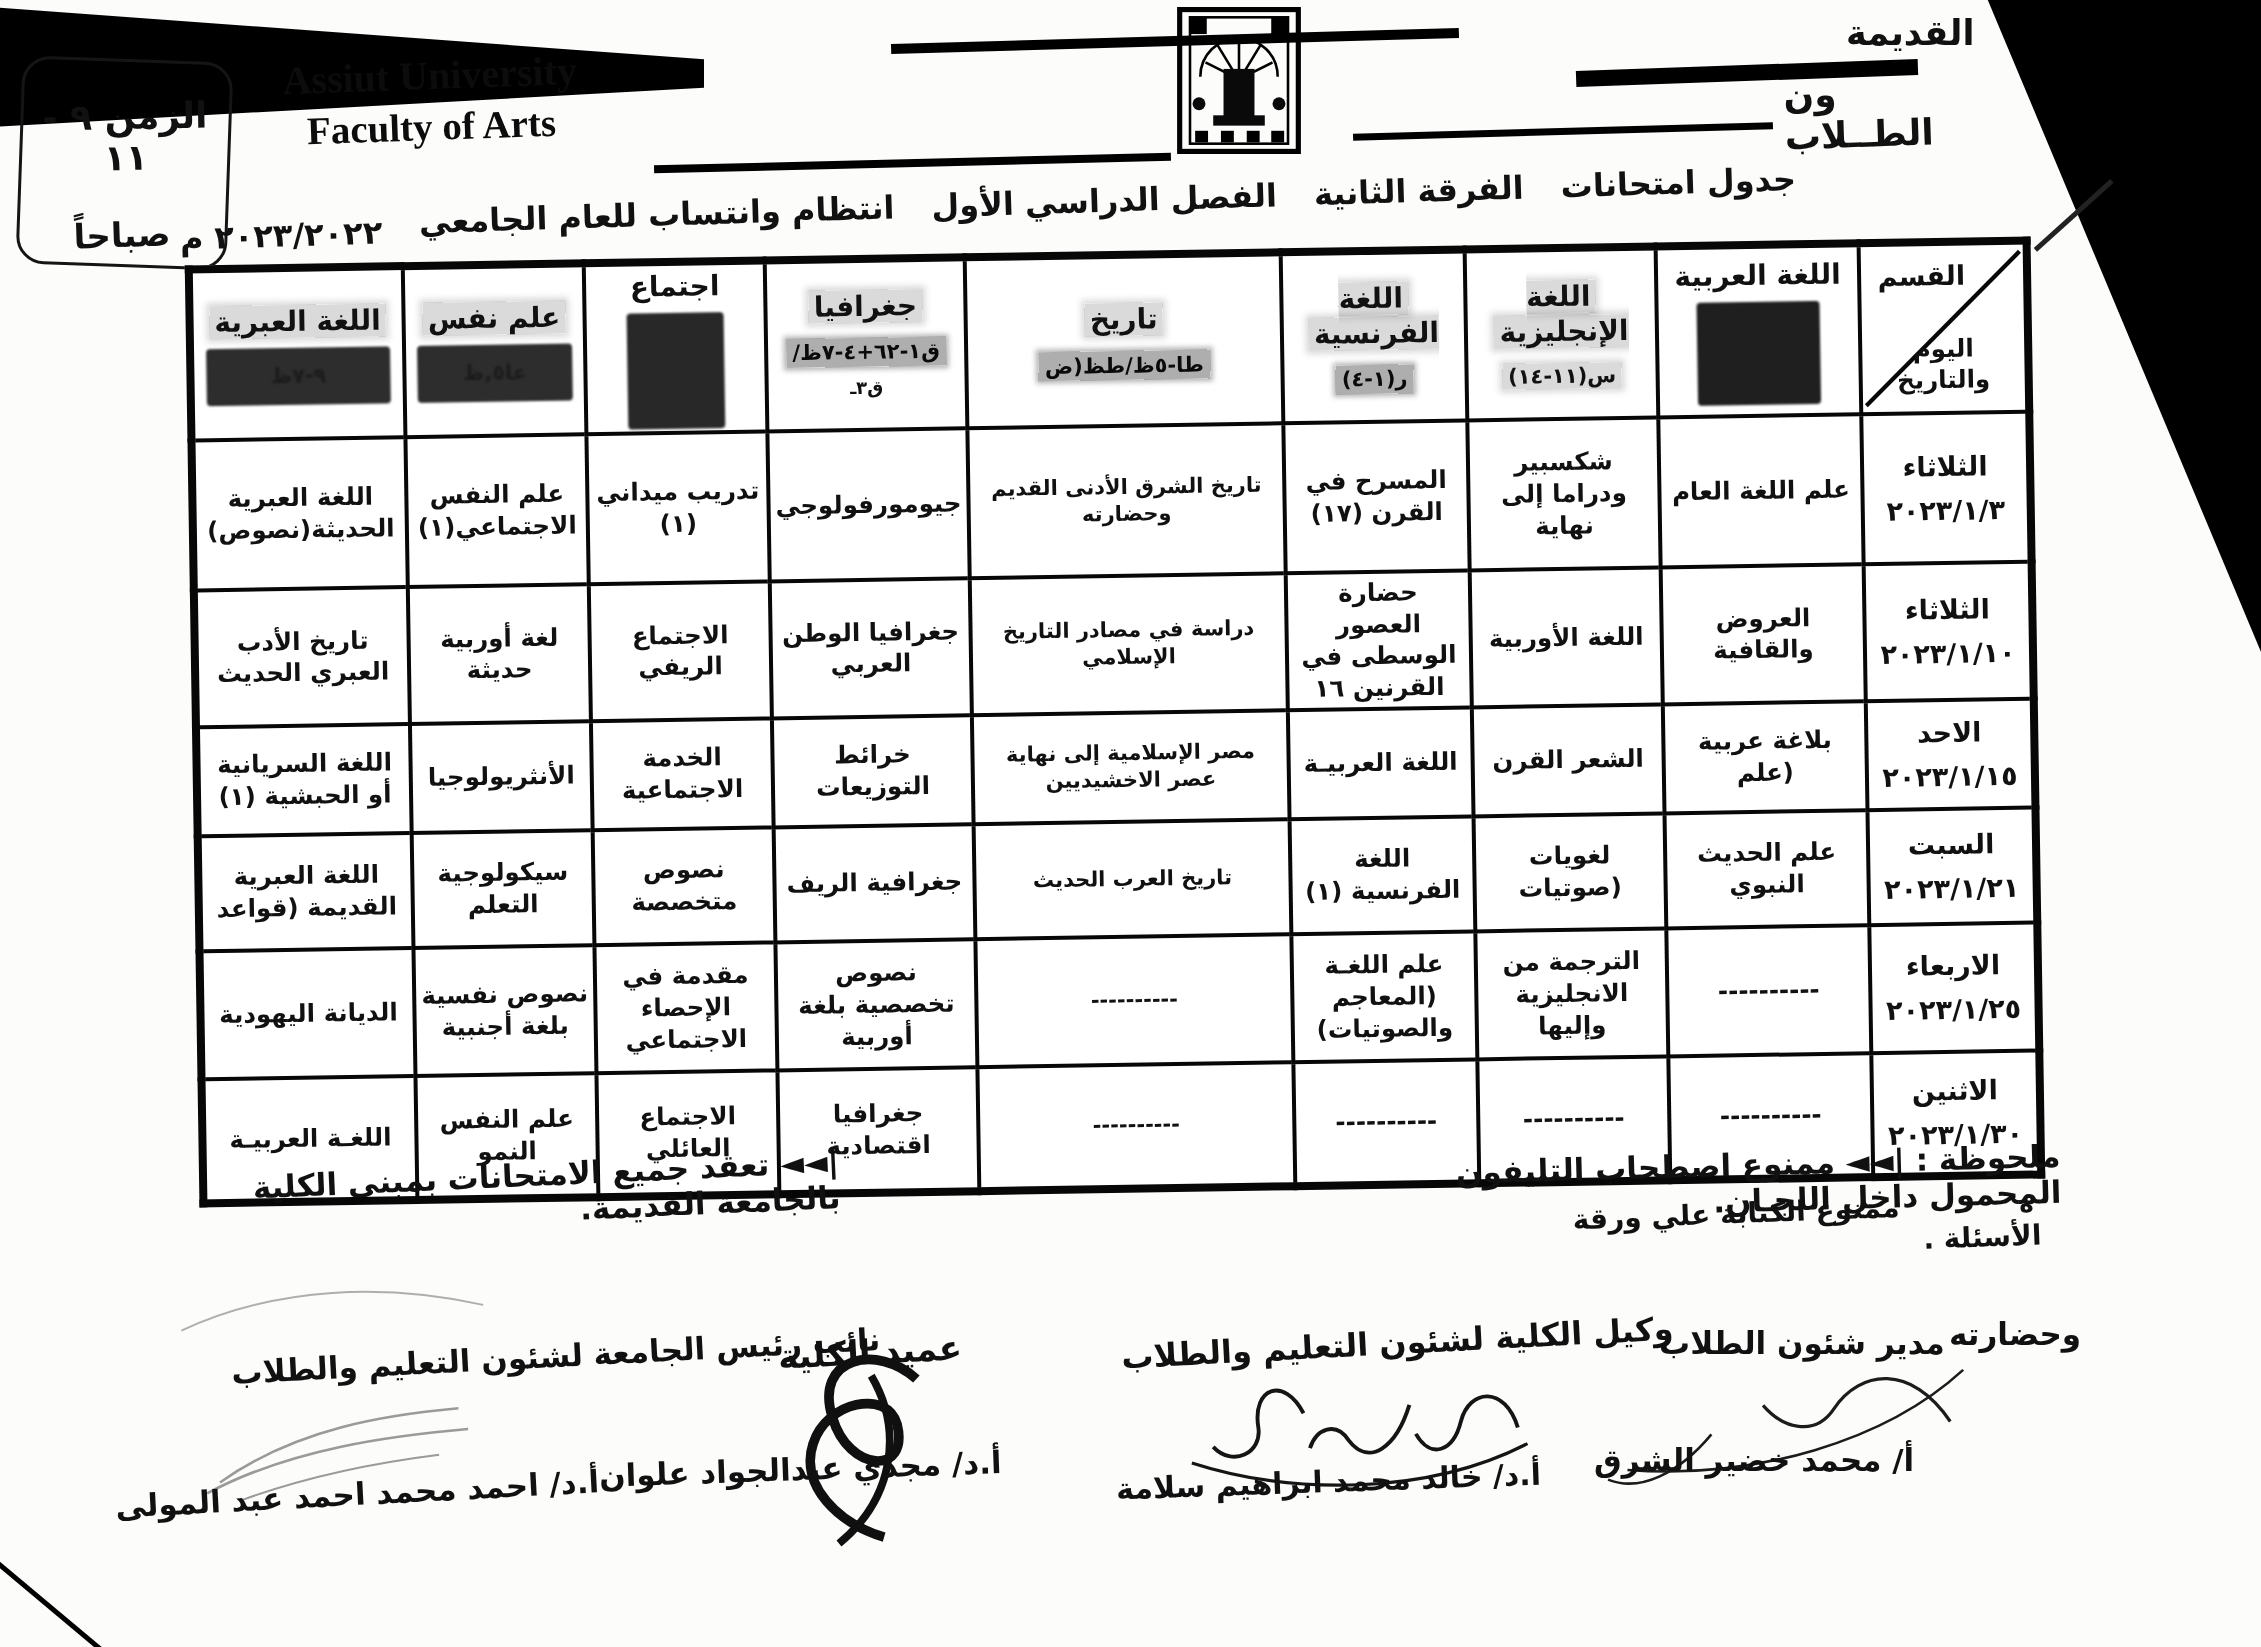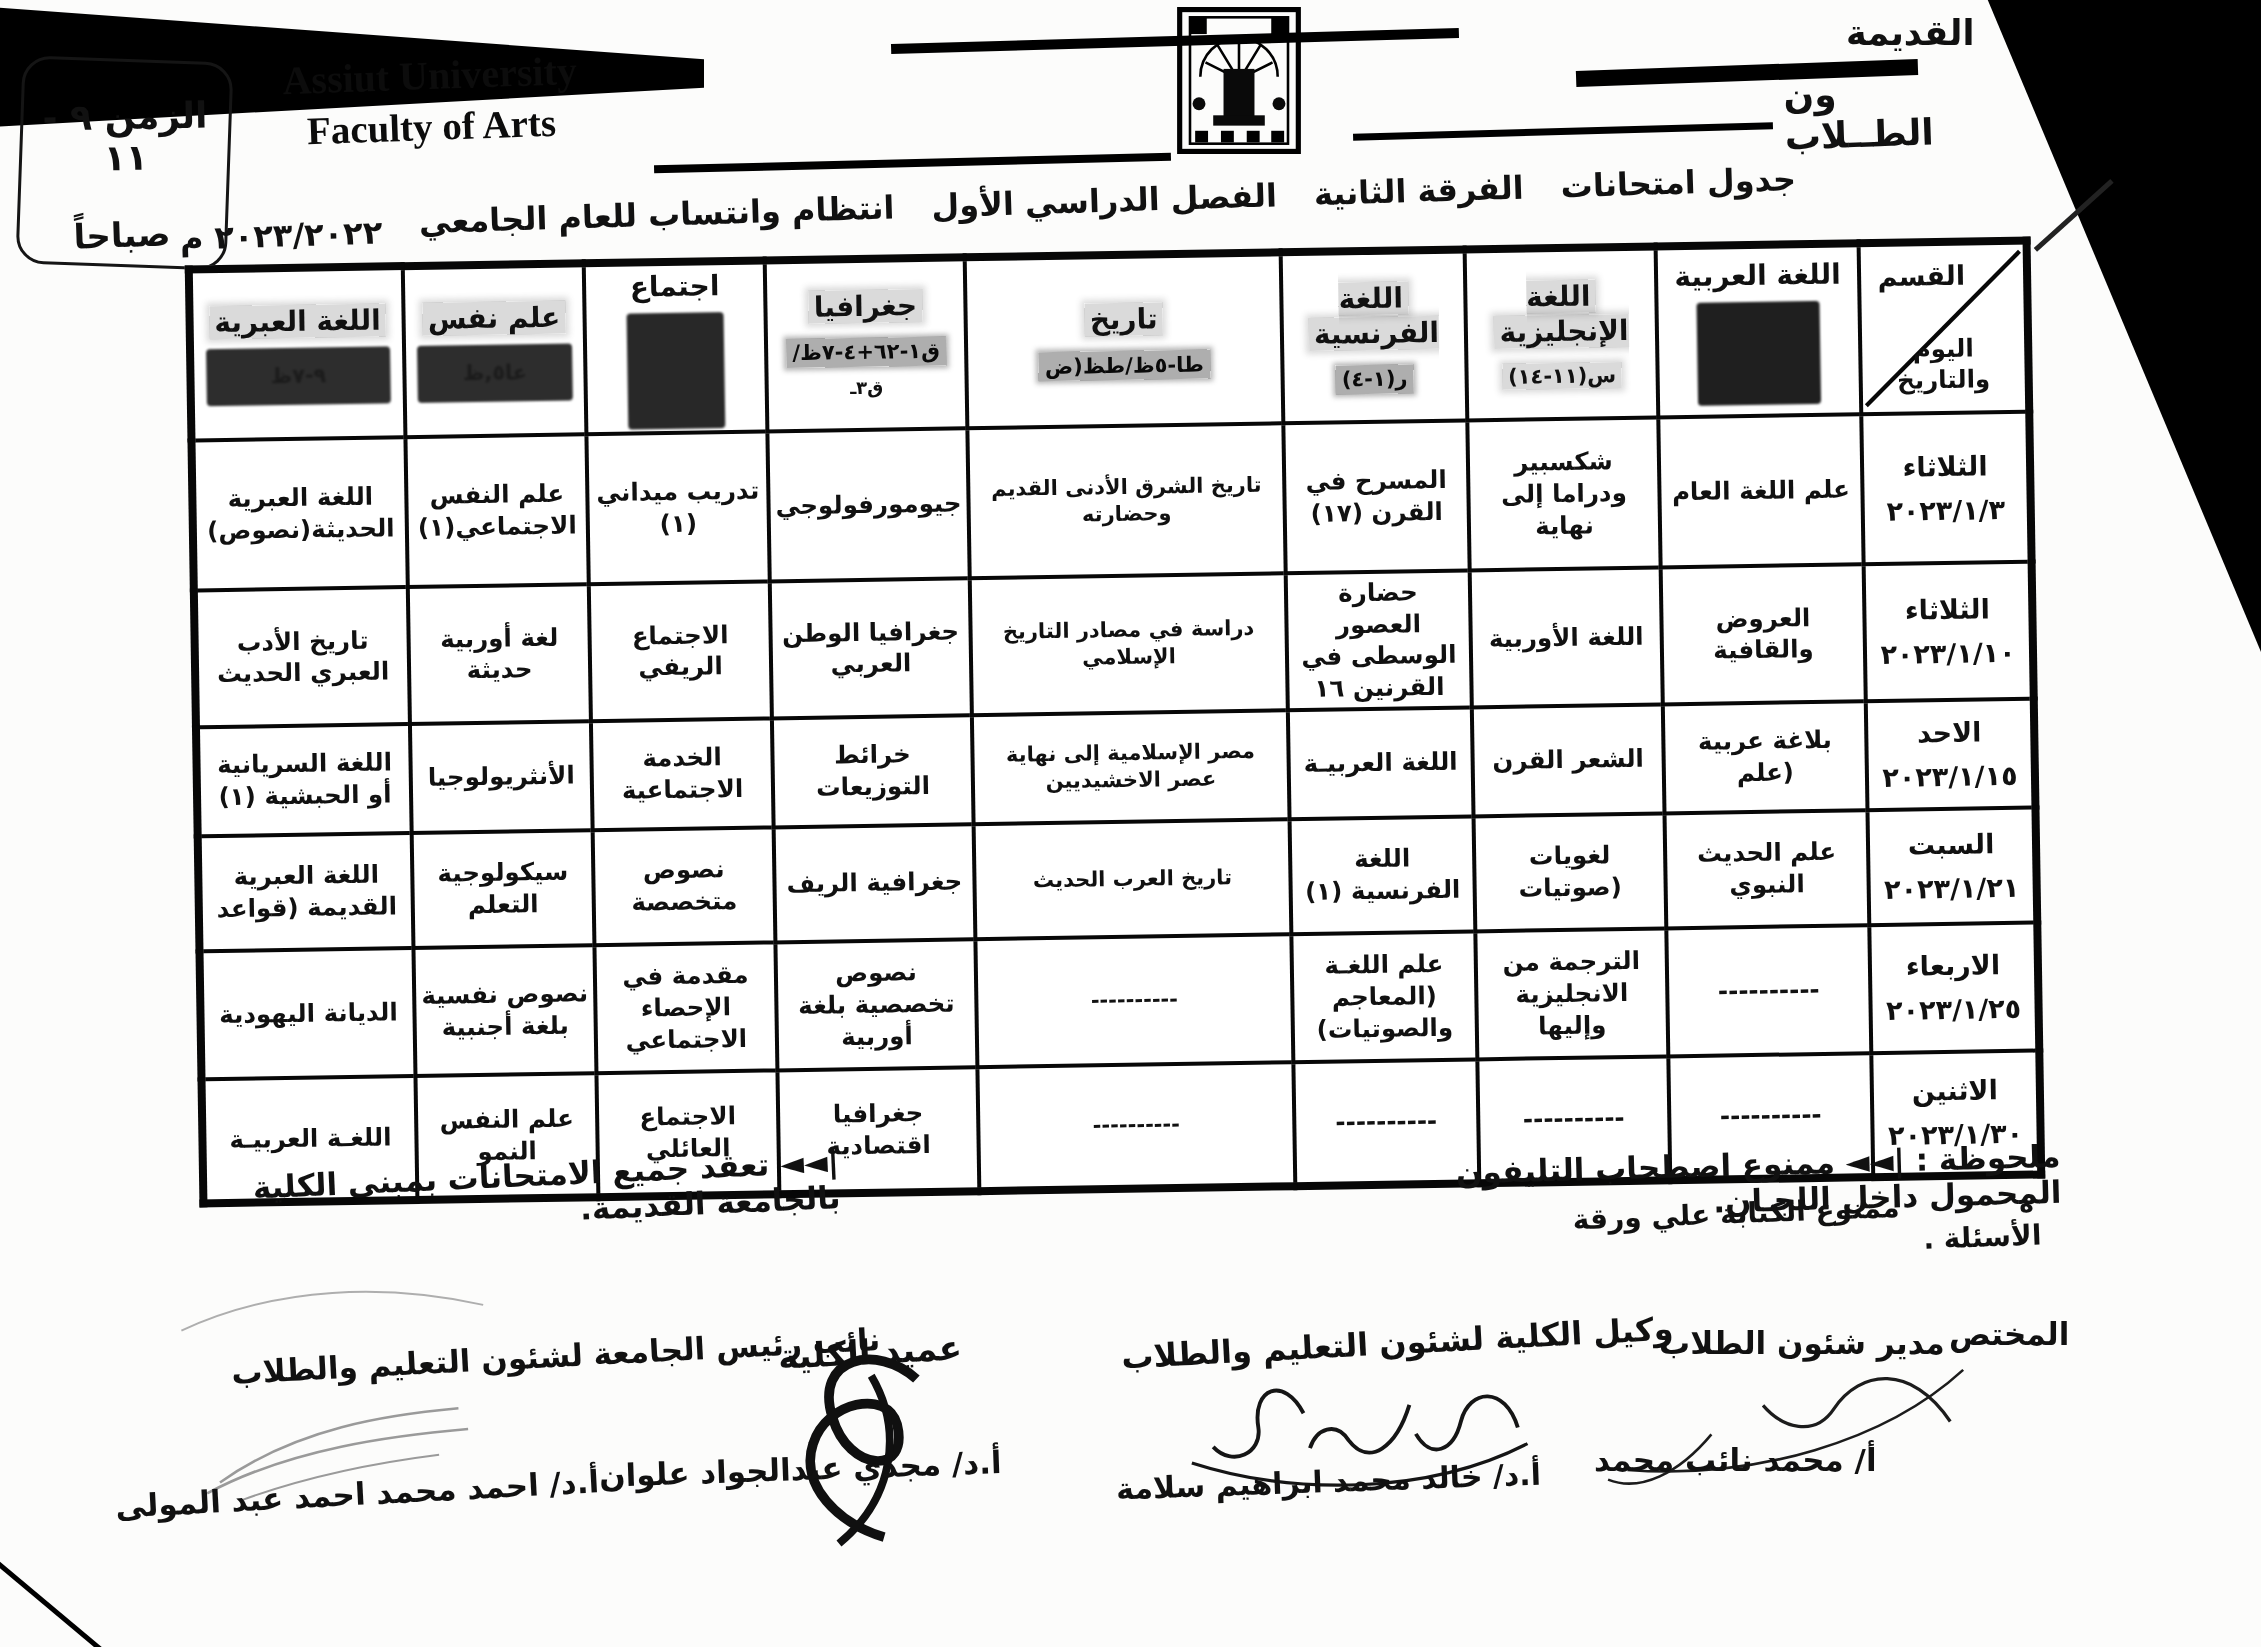--- a/index.html
+++ b/index.html
@@ -295,28 +295,28 @@
   </div>
   <div class="abs rtl" id="note-r2">
     <span class="bullet">ه</span>
     <span>ممنوع الكتابة علي ورقة الأسئلة .</span>
   </div>
   <div class="abs rtl" id="note-l">
     <span class="marker">|◄◄</span>
     <span>تعقد جميع الامتحانات بمبنى الكلية بالجامعة القديمة.</span>
   </div>
 
-  <div class="abs rtl sig-t" id="s1-label">المختص</div>
+  <div class="abs rtl sig-t" id="s1-label">وحضارته</div>
   <div class="abs rtl sig-t" id="s1-title">مدير شئون الطلاب</div>
   <svg class="sig-svg" style="left:1550px;top:1331px;" width="439" height="181" viewBox="0 0 680 280">
     <path d="M620,140 C560,50 480,60 440,120 C410,165 360,150 330,115" fill="none" stroke="#1c1c1c" stroke-width="5"></path>
     <path d="M640,60 C520,170 320,230 120,215" fill="none" stroke="#1c1c1c" stroke-width="4"></path>
     <path d="M250,160 C200,220 140,250 90,230" fill="none" stroke="#1c1c1c" stroke-width="4"></path>
   </svg>
-  <div class="abs rtl sig-t" id="s1-name">أ/ محمد نائب محمد</div>
+  <div class="abs rtl sig-t" id="s1-name">أ/ محمد خضير الشرق</div>
 
   <div class="abs rtl sig-t" id="s2-title">وكيل الكلية لشئون التعليم والطلاب</div>
   <svg class="sig-svg" style="left:1156px;top:1350px;" width="388" height="142" viewBox="0 0 600 220">
     <path d="M560,120 C540,55 485,60 472,110 C460,158 425,170 402,130" fill="none" stroke="#151515" stroke-width="6"></path>
     <path d="M392,85 C372,150 330,182 298,140 C278,110 248,122 238,152" fill="none" stroke="#151515" stroke-width="6"></path>
     <path d="M228,98 C198,40 148,58 158,120 C164,160 118,182 88,150" fill="none" stroke="#151515" stroke-width="6"></path>
     <path d="M575,145 C420,225 210,225 55,175" fill="none" stroke="#151515" stroke-width="5"></path>
   </svg>
   <div class="abs rtl sig-t" id="s2-name">أ.د/ خالد محمد ابراهيم سلامة</div>
 

